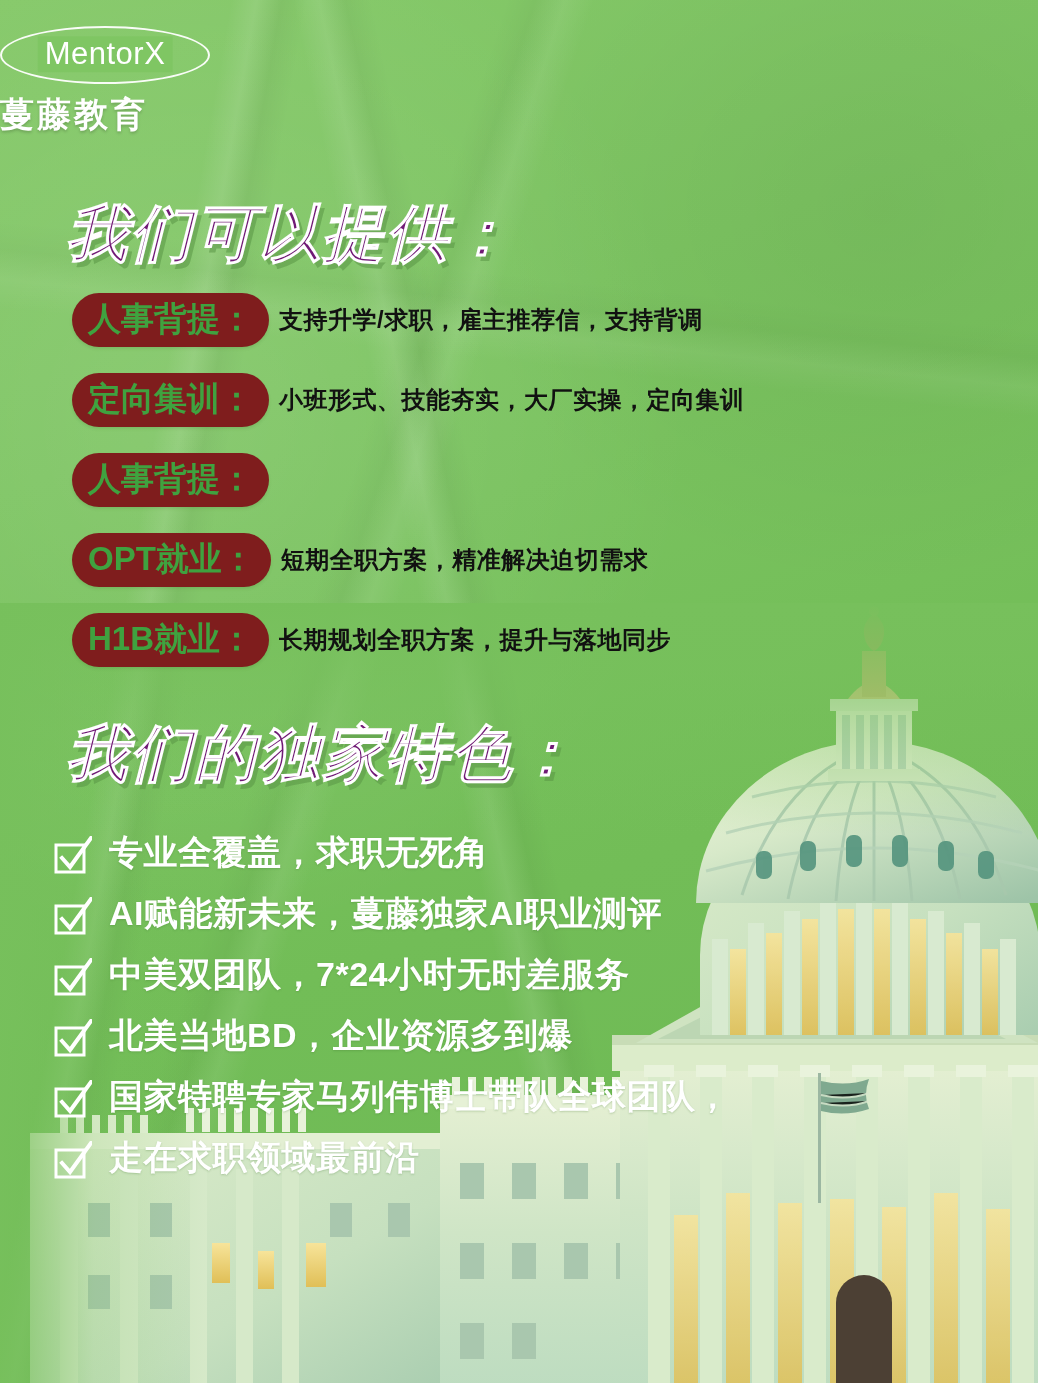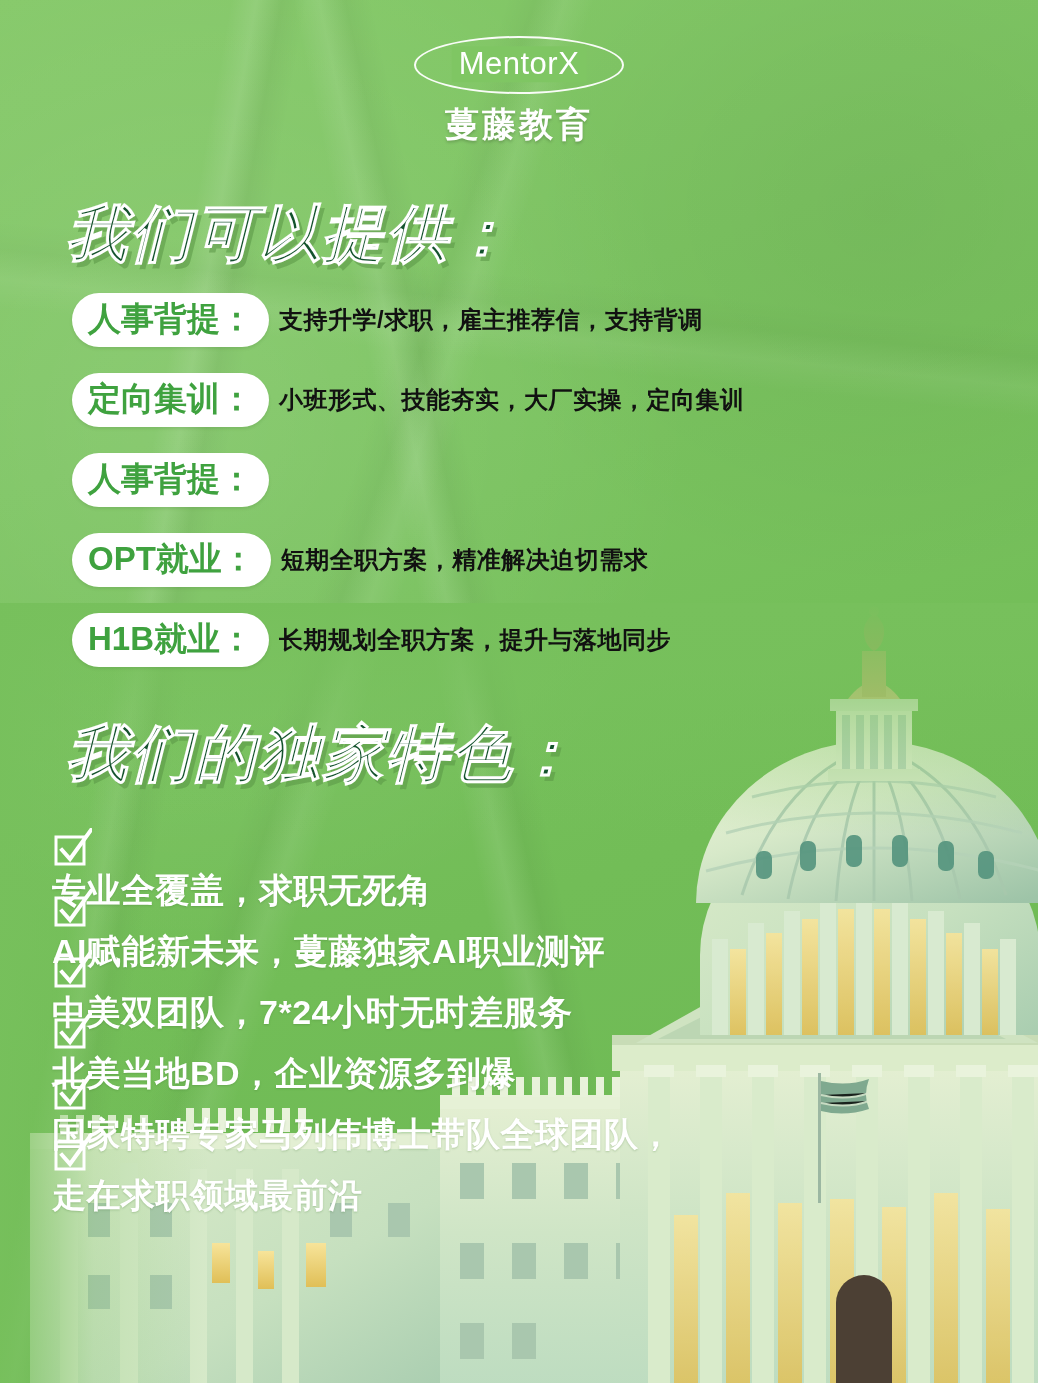--- a/index.html
+++ b/index.html
@@ -42,23 +42,23 @@
     position: absolute;
     left: 0; right: 0; bottom: 0;
     height: 780px;
     pointer-events: none;
   }
   .capitol-svg { display: block; width: 100%; height: 100%; }
 
   
   .logo {
     position: absolute;
-    top: 36px;
+    top: 26px;
     left: 0; right: 0;
-    text-align: center;
+    text-align: left;
   }
   .logo-mark {
     position: relative;
     display: inline-block;
     width: 210px;
     height: 58px;
   }
   .logo-ellipse {
     position: absolute;
     inset: 0;
@@ -84,21 +84,21 @@
     font-size: 34px;
     font-weight: bold;
     letter-spacing: 3px;
     text-shadow: 0 2px 3px rgba(0,0,0,0.18);
   }
 
   
   .heading {
     position: absolute;
     left: 66px;
-    color: #14532d;
+    color: #701a75;
     font-size: 62px;
     font-weight: bold;
     font-style: italic;
     letter-spacing: 2px;
     text-shadow: 4px 5px 0 rgba(90,150,70,0.55), 0 0 1px rgba(255,255,255,0.6);
     -webkit-text-stroke: 1px #ffffff;
     white-space: nowrap;
   }
   #heading-offer { top: 192px; }
   #heading-features { top: 712px; }
@@ -111,21 +111,21 @@
     width: 900px;
   }
   .service-row {
     display: flex;
     align-items: center;
     height: 56px;
     margin-bottom: 24px;
   }
   .pill {
     flex: none;
-    background: #ffffff;
+    background: #7f1d1d;
     color: #3fa23f;
     border-radius: 28px;
     padding: 4px 16px 6px 16px;
     font-size: 33px;
     font-weight: bold;
     letter-spacing: 0px;
     line-height: 44px;
     height: 44px;
     box-sizing: content-box;
     display: flex;
@@ -144,24 +144,23 @@
 
   
   .features {
     position: absolute;
     top: 828px;
     left: 52px;
     width: 900px;
   }
   .feature-row {
     display: flex;
-    align-items: flex-start;
+    align-items: flex-end;
     height: 48px;
     margin-bottom: 13px;
-    flex-direction: column;
   }
   .check-icon {
     flex: none;
     width: 40px;
     height: 40px;
     margin-right: 17px;
     position: relative;
   }
   .check-icon svg { display: block; }
   .feature-text {

